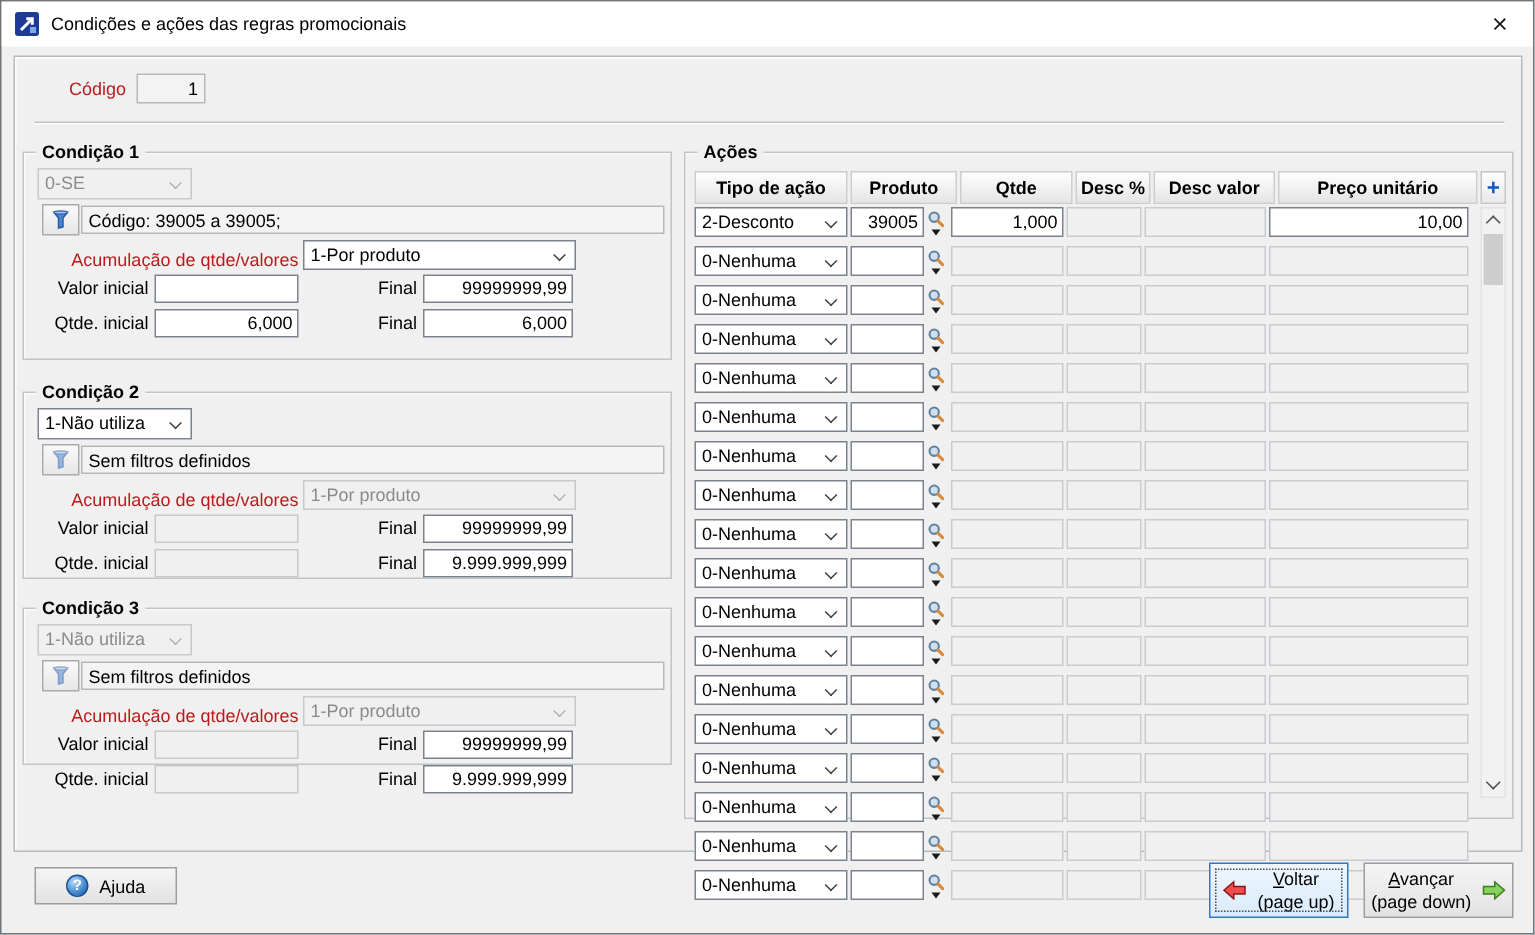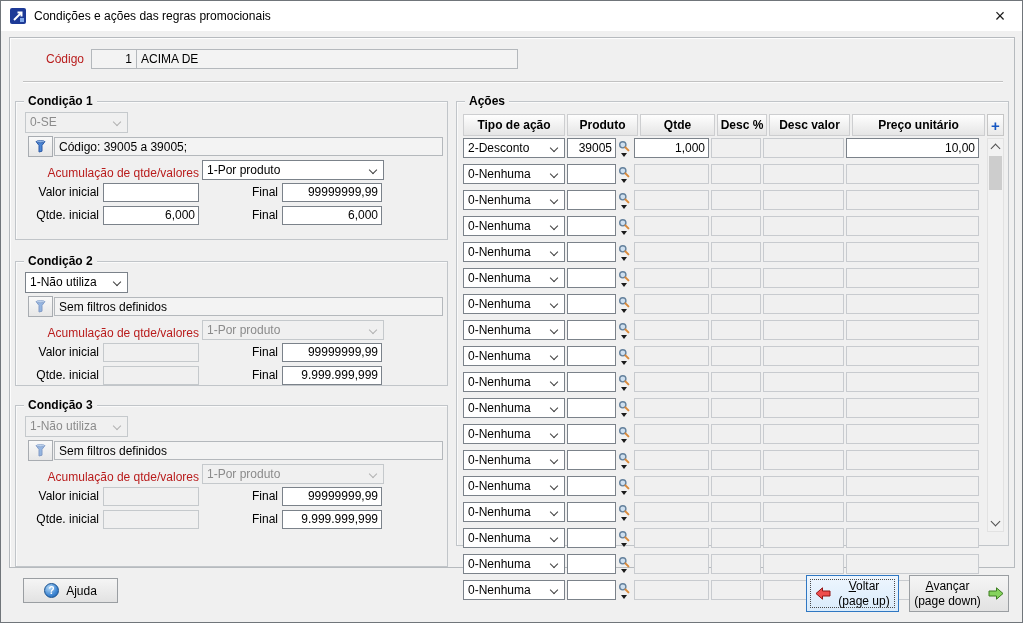--- a/index.html
+++ b/index.html
@@ -27,21 +27,21 @@
   .code-f2 { position:absolute; left:135px; top:48px; width:382px; height:20px; }
   .sep { position:absolute; left:22px; top:80px; width:980px; height:2px;
          border-top:1px solid #c2c2c2; border-bottom:1px solid #fcfcfc; }
 
   
   .group { position:absolute; border:1px solid #c1c5c9; box-shadow: inset 1px 1px 0 #fafafa; }
   .gtitle { position:absolute; top:-8px; left:8px; background:#f0f0f0; padding:0 4px;
             font-weight:bold; line-height:14px; }
   #g1 { left:14px; top:100px; width:433px; height:139px; }
   #g2 { left:14px; top:260px; width:433px; height:125px; }
-  #g3 { left:14px; top:404px; width:433px; height:162px; }
+  #g3 { left:14px; top:404px; width:433px; height:105px; }
   .actions-group { left:455px; top:100px; width:553px; height:445px; }
 
   
   .combo { background:#fff; border:1px solid #7b828a; position:relative;
            padding:0 18px 0 4px; line-height:19px; white-space:nowrap; overflow:hidden; }
   .vchev { position:absolute; right:7px; top:6px; width:6px; height:6px;
            border-right:1.5px solid #3f3f3f; border-bottom:1.5px solid #3f3f3f;
            transform:rotate(45deg); }
   .combo.dis { background:#f0f0f0; color:#8b8b8b; border-color:#c5c9cc; }
   .combo.dis .vchev { border-color:#b2b2b2; }
@@ -134,21 +134,20 @@
       <path d="M7.5 4.5 H11.5 V8.5" fill="none" stroke="#ffffff" stroke-width="2"></path>
     </svg>
     <span class="title-text">Condições e ações das regras promocionais</span>
     <span class="close-btn">×</span>
   </div>
 
   <div class="frame"></div>
 
   <span class="lbl codigo-label">Código</span>
   <div class="ro code-f1">1</div>
-  <div class="ro code-f2">ACIMA DE</div>
   <div class="sep"></div>
 
   <div class="group" id="g1">
     <div class="gtitle">Condição 1</div>
     <div class="combo op dis">
       <span>0-SE</span>
       <span class="vchev"></span>
     </div>
     <div class="filter-btn">
       <svg width="13" height="13" viewBox="0 0 13 13">

